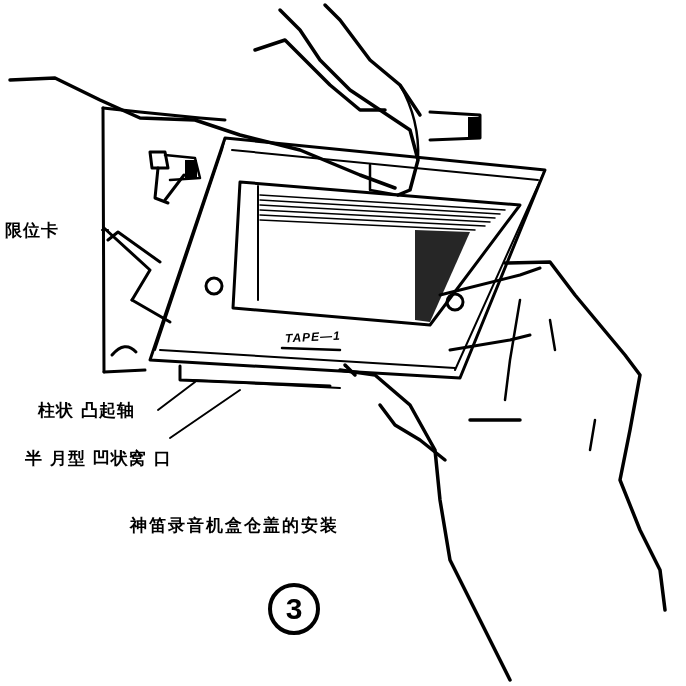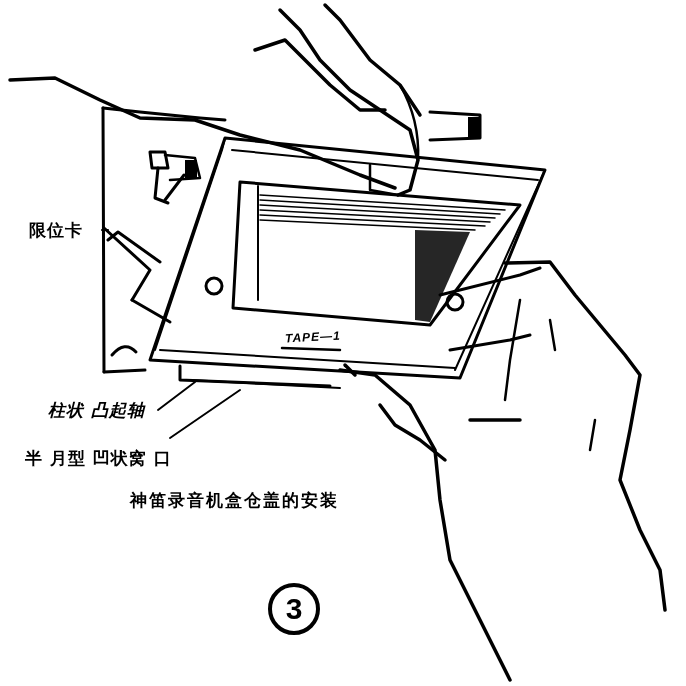--- a/index.html
+++ b/index.html
@@ -94,23 +94,23 @@
     <path d="M595 420 L590 450" stroke-width="2.5"></path>
   </g>
 
   <g stroke-width="2">
     <path d="M102 230 L108 230"></path>
     <path d="M158 410 L195 382"></path>
     <path d="M170 438 L240 390"></path>
   </g>
 </svg>
 
-<div class="label" style="left:5px; top:222px;margin-left:24px;">限位卡</div>
-<div class="label" style="left:48px; top:402px;font-style:italic;">柱状 凸起轴</div>
+<div class="label" style="left:5px; top:222px;">限位卡</div>
+<div class="label" style="left:38px; top:402px;">柱状 凸起轴</div>
 <div class="label" style="left:25px; top:450px;">半 月型 凹状窝 口</div>
 
 <div class="model" style="left:285px; top:330px;">TAPE—1</div>
 
-<div class="caption" style="left:130px; top:492px;">神笛录音机盒仓盖的安装</div>
+<div class="caption" style="left:130px; top:517px;">神笛录音机盒仓盖的安装</div>
 
 <div class="fignum">
   <span>3</span>
 </div>
 
 </body></html>

